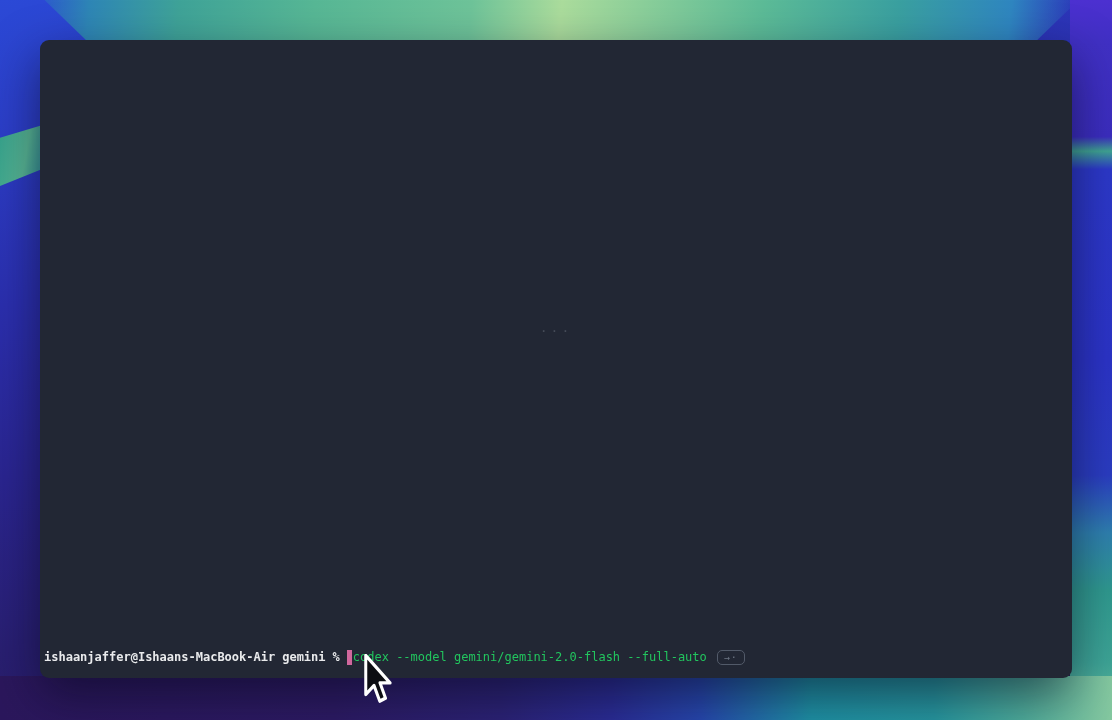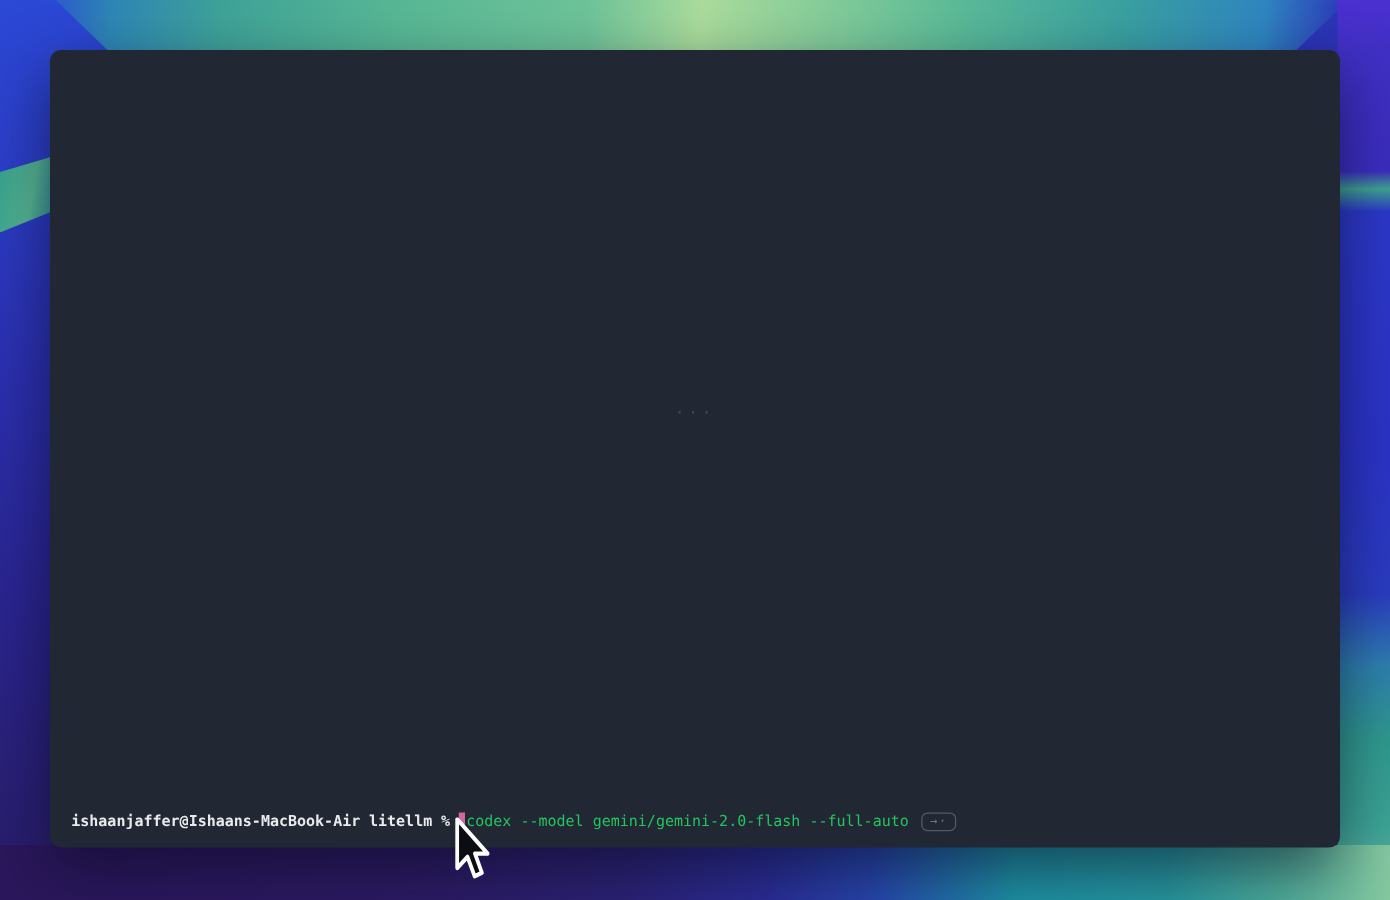--- a/index.html
+++ b/index.html
@@ -48,21 +48,21 @@
     position: absolute; left: 40px; top: 40px; width: 1032px; height: 638px;
     background: #222734; border-radius: 9px;
     box-shadow: 0 18px 48px rgba(8, 8, 28, 0.55);
   }
   .terminal-screen { position: absolute; inset: 0; border-radius: 9px; overflow: hidden; }
   .terminal-ellipsis {
     position: absolute; top: 283px; left: 50%; transform: translateX(-50%);
     color: #454b57; font-size: 13px; letter-spacing: 3px; line-height: 16px;
   }
   .prompt-line {
-    position: absolute; left: 17px; right: 14px; bottom: 13px; height: 16px;
+    position: absolute; left: 4px; right: 14px; bottom: 13px; height: 16px;
     display: flex; align-items: center; column-gap: 7px;
     font-size: 12px; line-height: 16px; white-space: pre;
   }
   .prompt-bold { color: #e9eaec; font-weight: bold; }
   .entry { display: inline-flex; align-items: center; }
   .caret-block {
     display: inline-block; width: 5px; height: 15px;
     background: #d0679d; margin-right: 1px; flex: none;
   }
   .suggestion { color: #22c55e; font-weight: normal; }
@@ -87,21 +87,21 @@
   <div class="wp-right-strip"></div>
   <div class="wp-bottom-strip"></div>
 
   <div class="terminal-window">
     <div class="terminal-screen">
 
       <div class="terminal-ellipsis">···</div>
 
       <div class="prompt-line">
         <span class="prompt-bold">ishaanjaffer@Ishaans-MacBook-Air</span>
-        <span class="prompt-bold">litellm</span>
+        <span class="prompt-bold">gemini</span>
         <span class="prompt-bold">%</span>
         <span class="entry">
           <span class="caret-block"></span>
           <span class="suggestion">codex --model gemini/gemini-2.0-flash --full-auto</span>
           <span class="hint-badge">→·</span>
         </span>
       </div>
 
     </div>
   </div>

